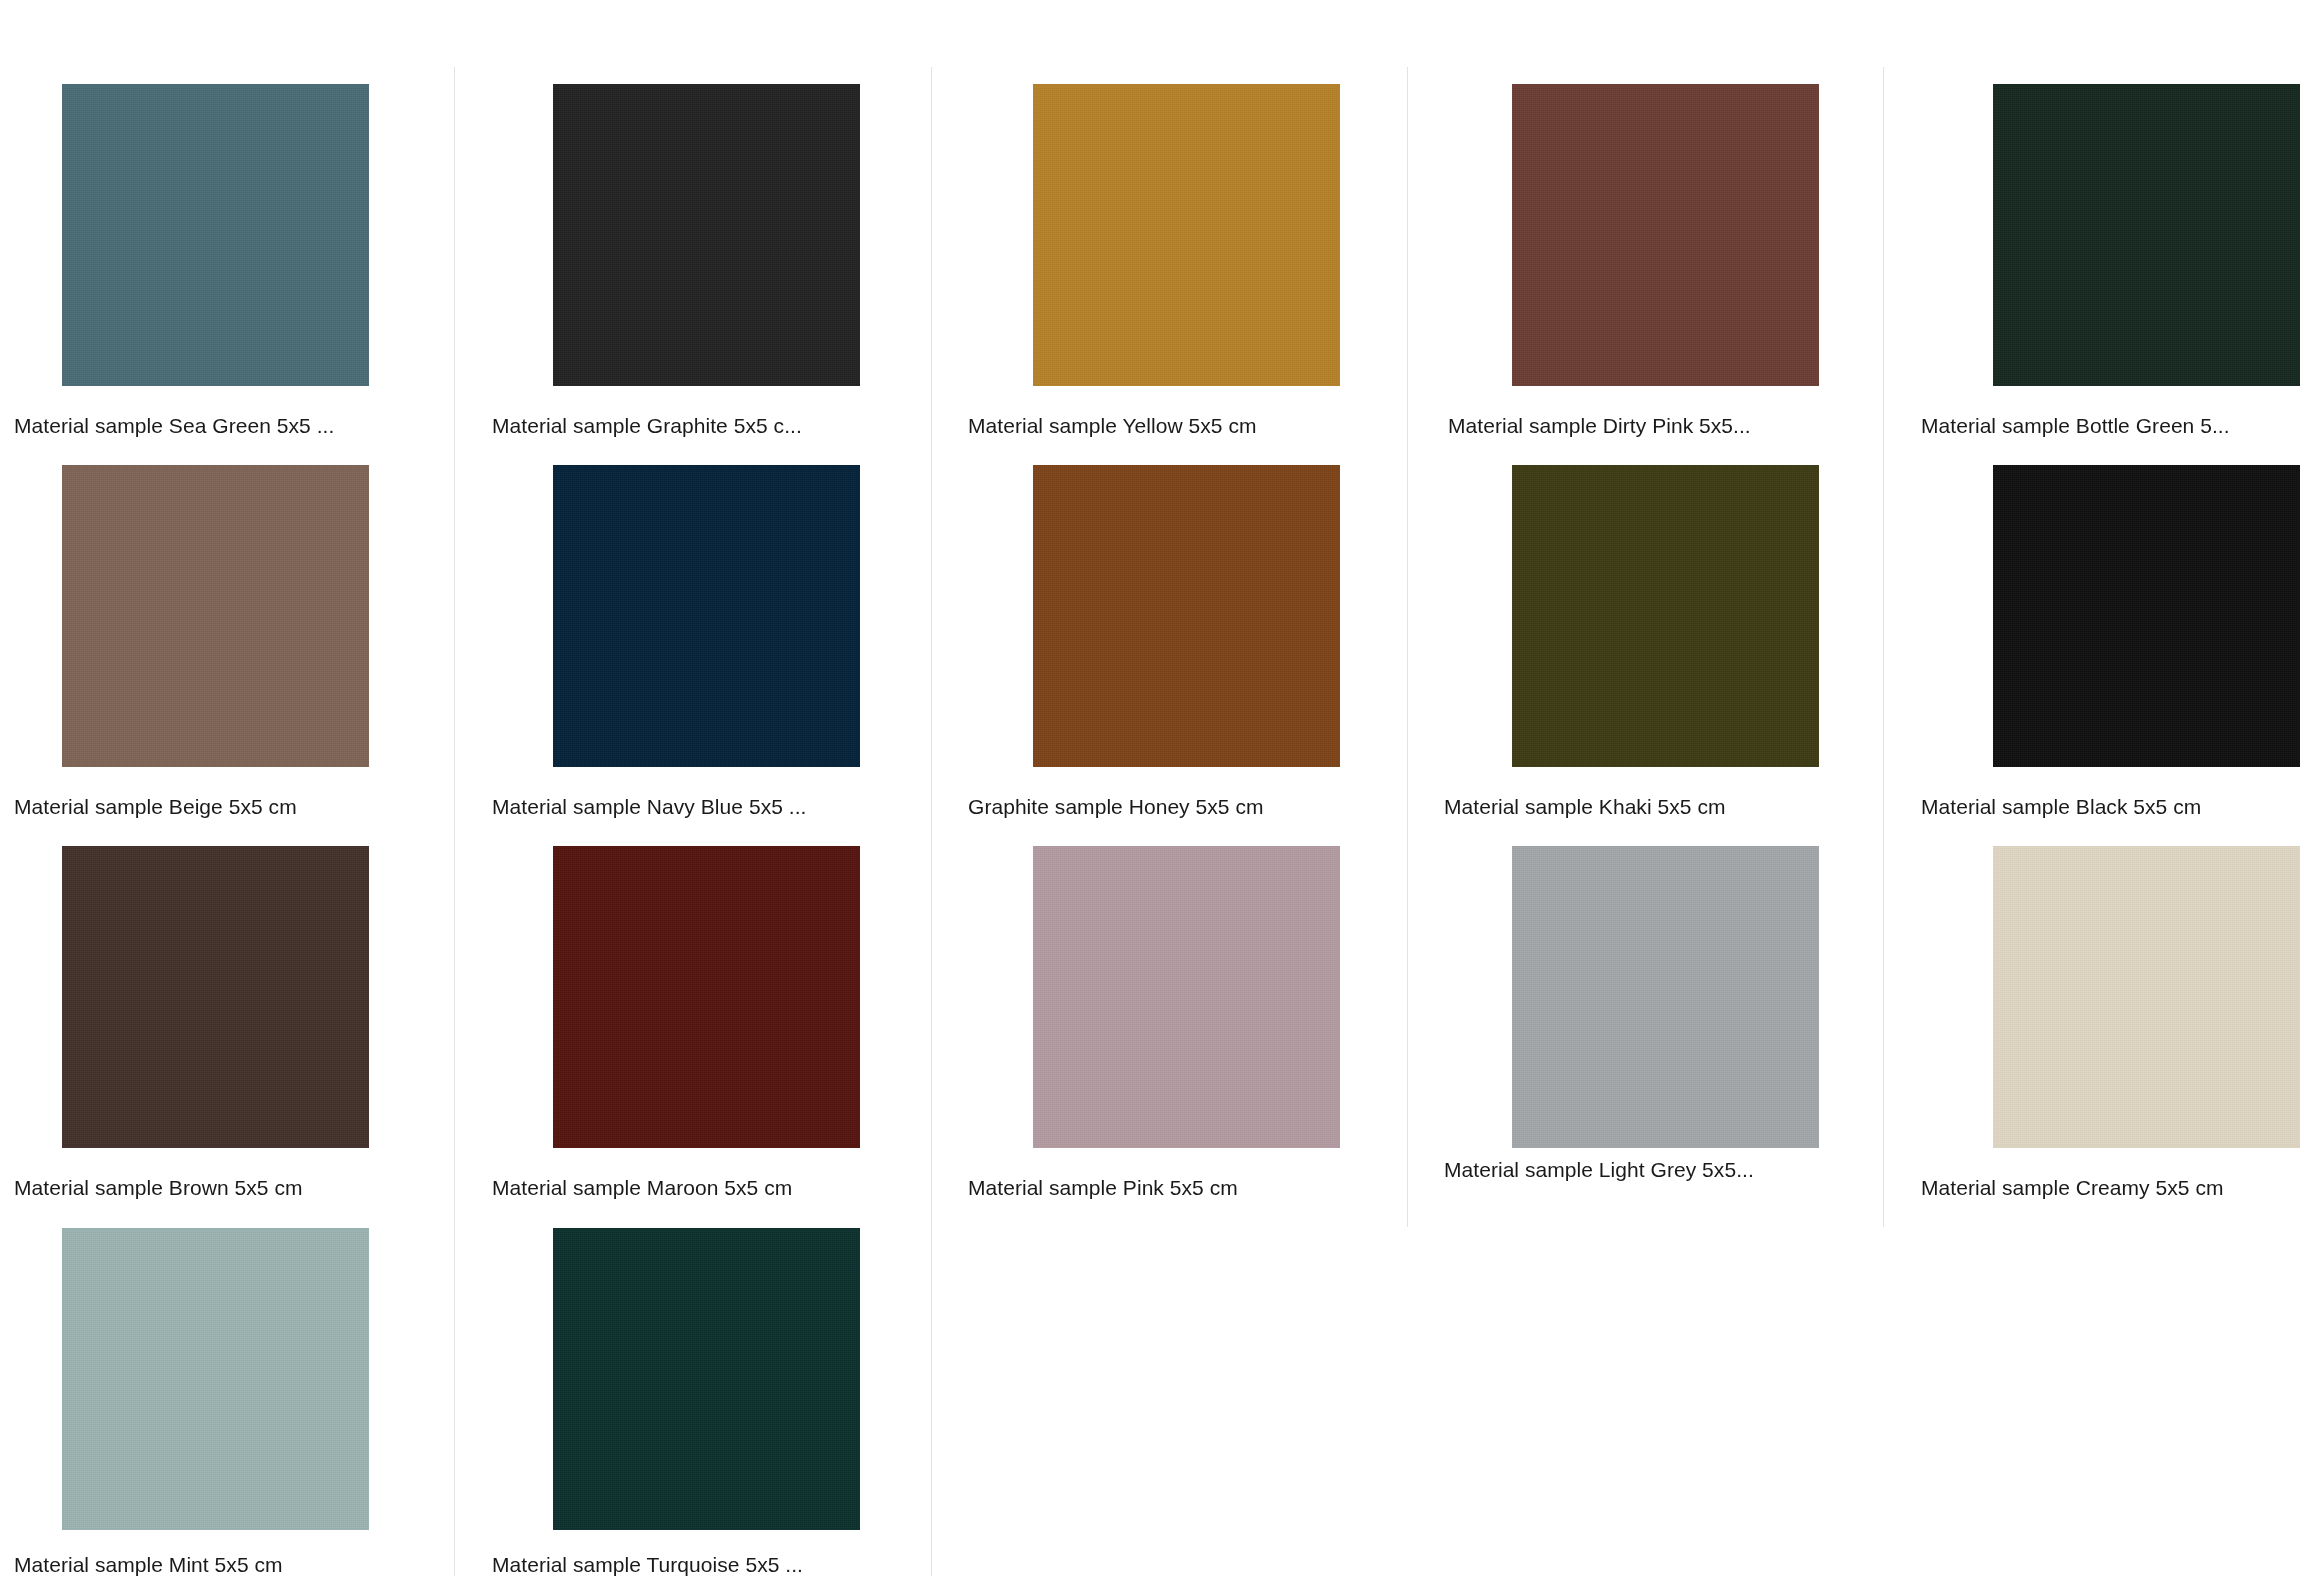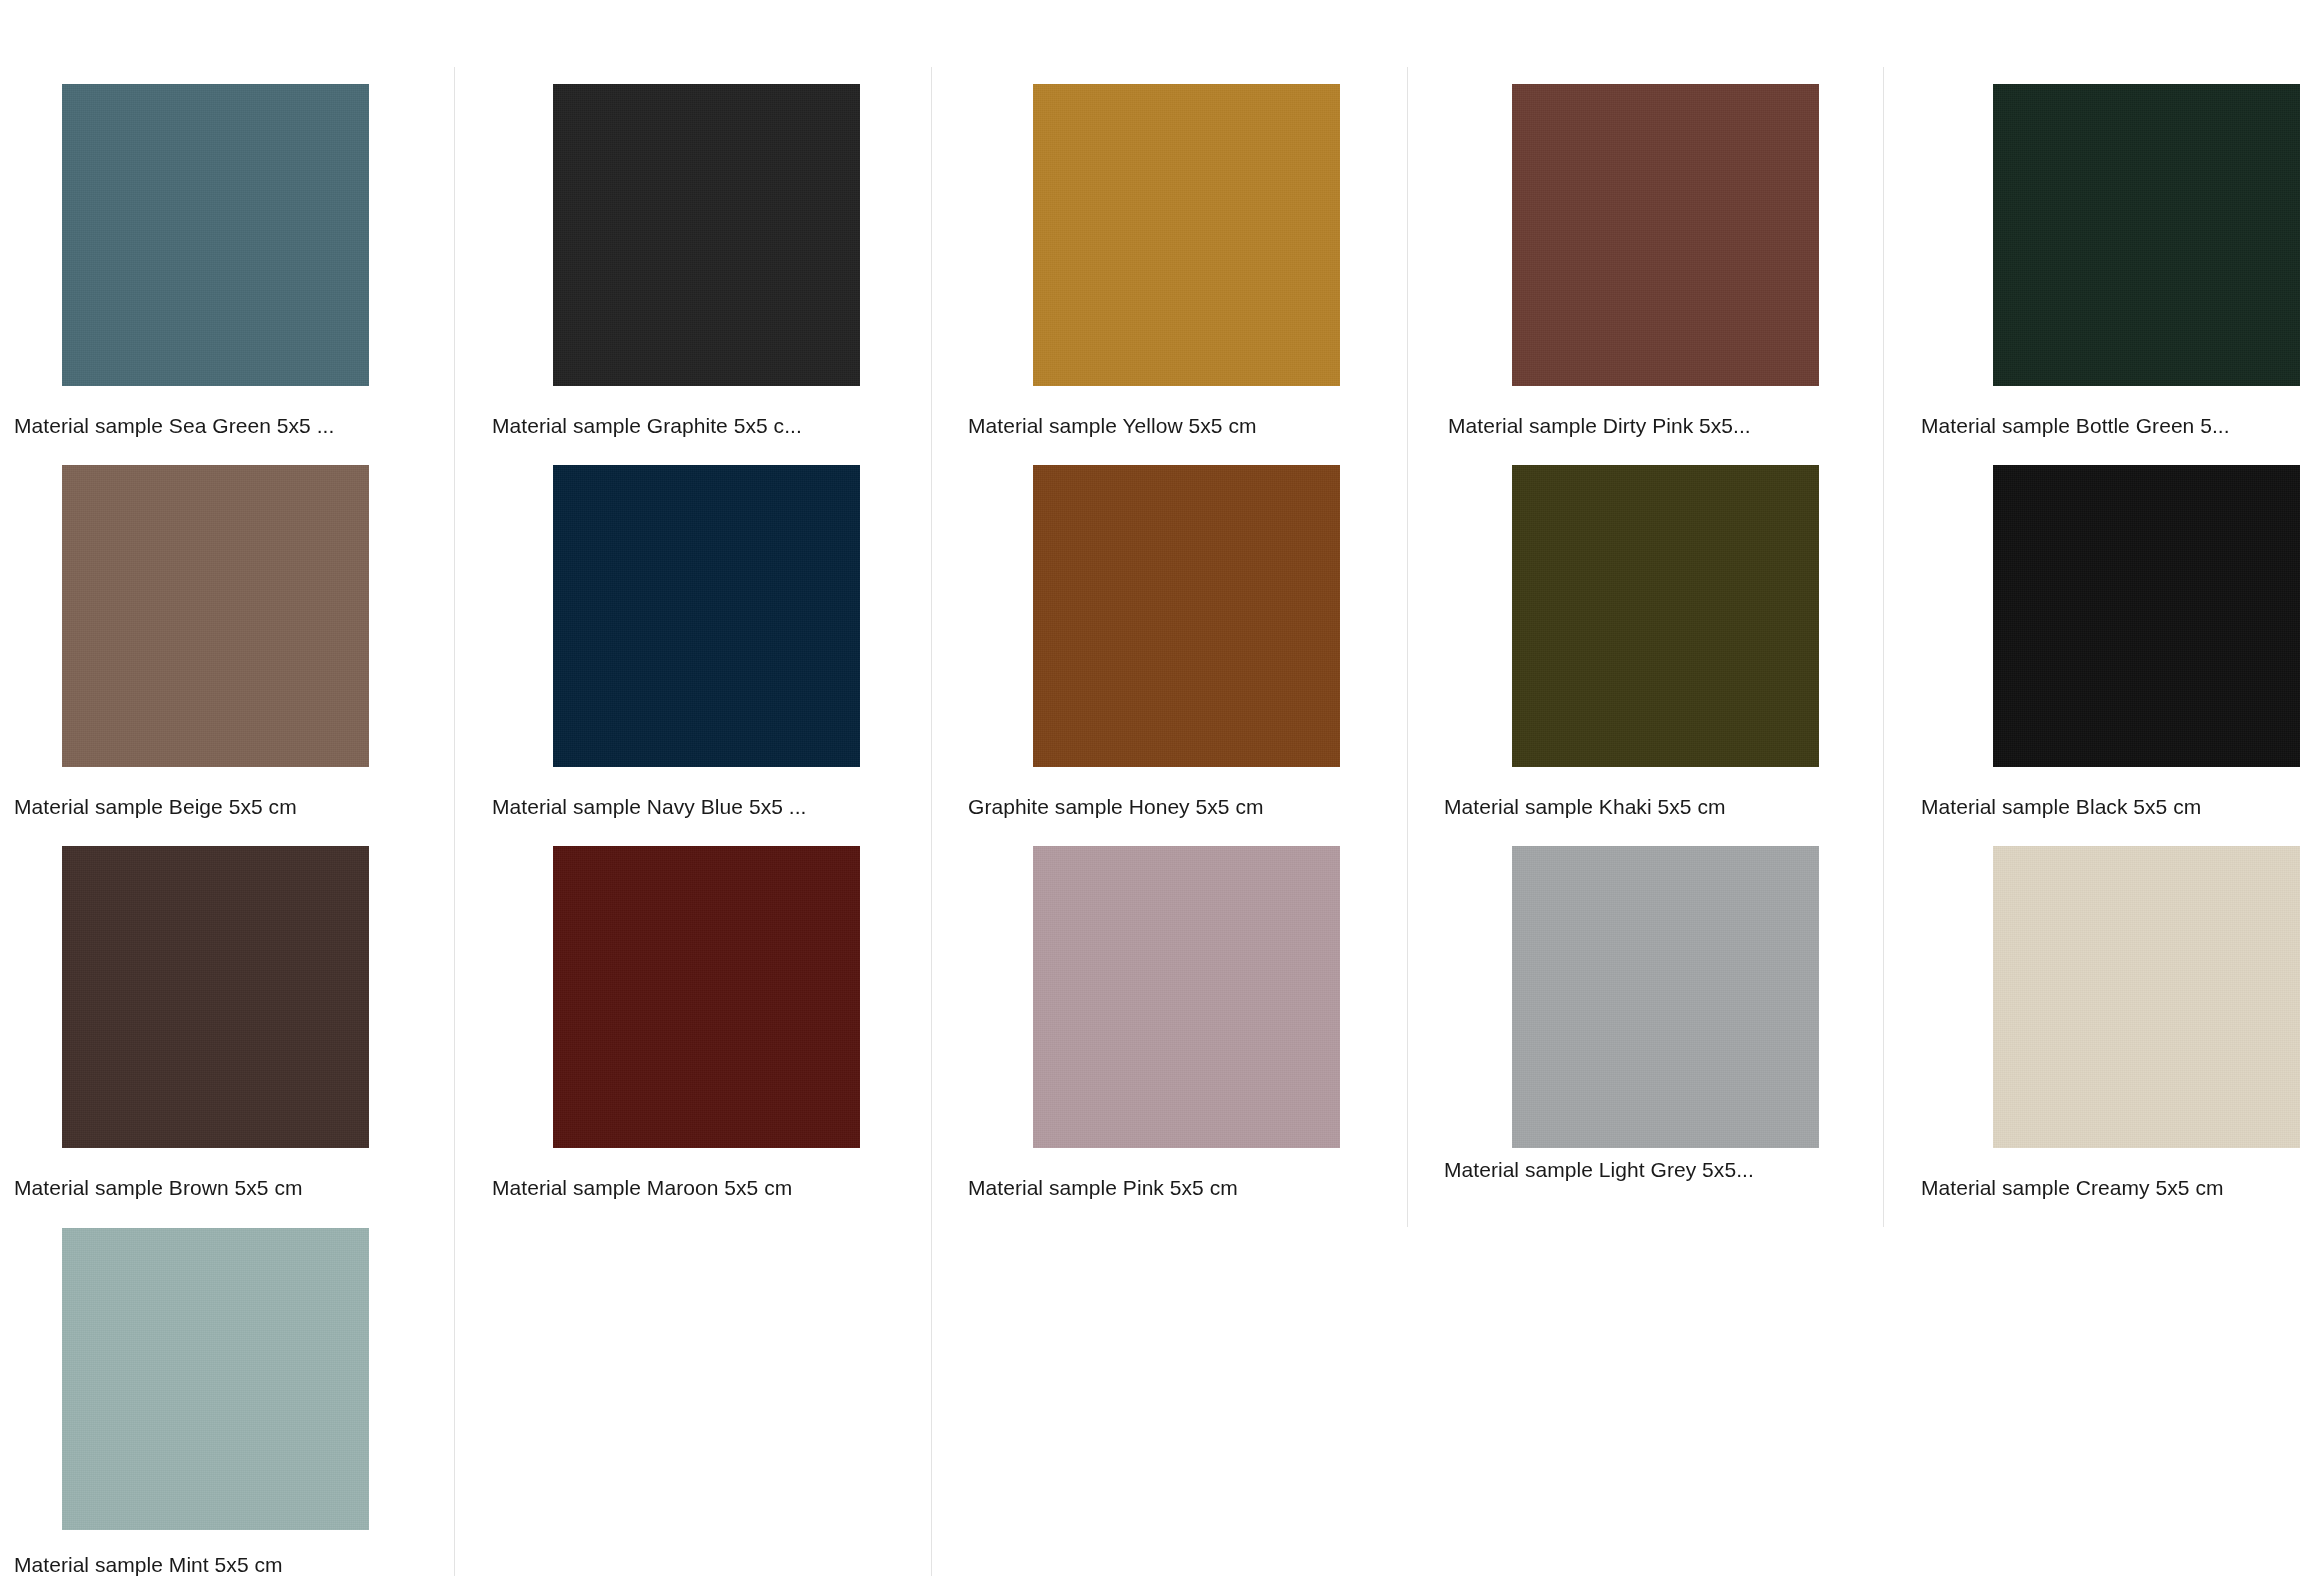--- a/index.html
+++ b/index.html
@@ -125,20 +125,26 @@
           <div class="swatch" title="Material sample Navy Blue 5x5 ..." style="left: 61px; background: rgb(5, 35, 58);"></div>
         </div>
         <div class="label" style="top: 329px; left: 0px;">Material sample Navy Blue 5x5 ...</div>
       </div>
       <div class="card" style="top: 846px;">
         <div class="swatch-wrap">
           <div class="swatch" title="Material sample Maroon 5x5 cm" style="left: 61px; background: rgb(85, 20, 15);"></div>
         </div>
         <div class="label" style="top: 329px; left: 0px;">Material sample Maroon 5x5 cm</div>
       </div>
+      <div class="card" style="top: 1228px;">
+        <div class="swatch-wrap">
+          <div class="swatch" title="Material sample Turquoise 5x5 ..." style="left: 61px; background: rgb(12, 49, 46);"></div>
+        </div>
+        <div class="label" style="top: 324px; left: 0px;">Material sample Turquoise 5x5 ...</div>
+      </div>
     </div>
     <div class="column" style="left: 968px;">
       <div class="card" style="top: 84px;">
         <div class="swatch-wrap">
           <div class="swatch" title="Material sample Yellow 5x5 cm" style="left: 65px; background: rgb(181, 129, 42);"></div>
         </div>
         <div class="label" style="top: 329px; left: 0px;">Material sample Yellow 5x5 cm</div>
       </div>
       <div class="card" style="top: 465px;">
         <div class="swatch-wrap">

